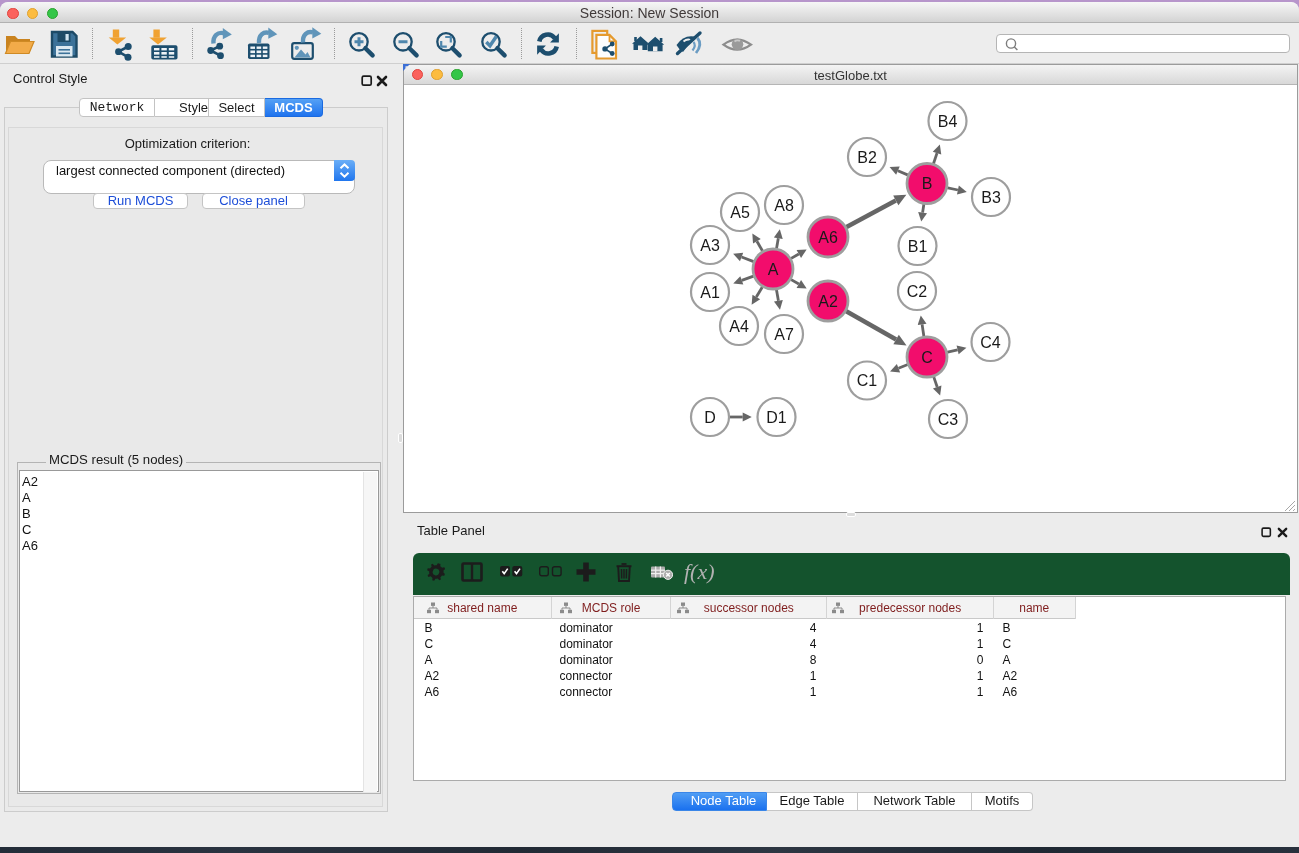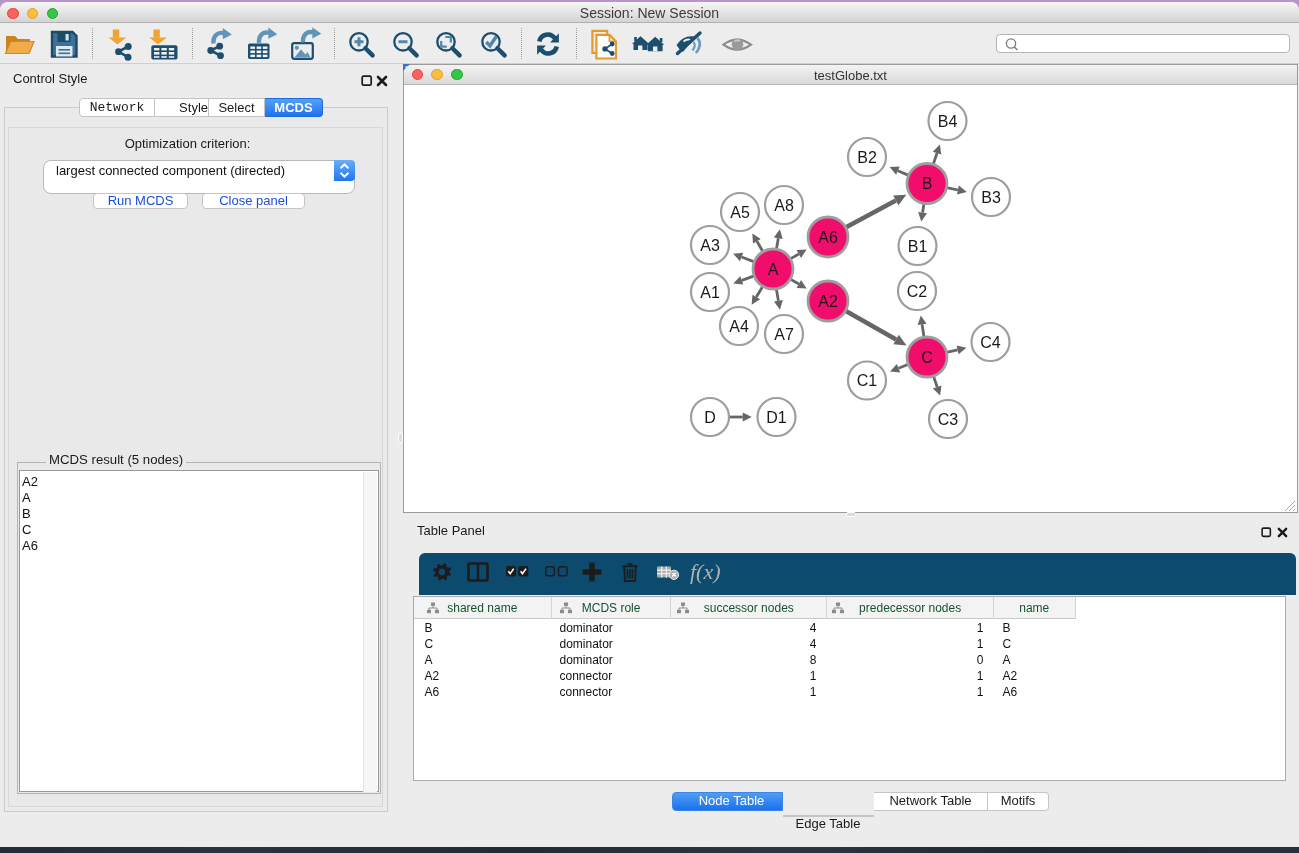--- a/index.html
+++ b/index.html
@@ -33,23 +33,23 @@
 #mcds-list { position:absolute; left:1px; top:7px; width:360px; height:322px; background:#fff; border:1px solid #999; font-size:13px; color:#111; }
 #mcds-scroll { position:absolute; right:1px; top:1px; width:14px; height:320px; background:#f6f6f6; border-left:1px solid #e4e4e4; }
 
 #netwin { position:absolute; left:403px; top:-1px; width:895px; height:449px; background:#fff; border:1.5px solid #9b9b9b; }
 #netwin-title { position:absolute; left:0; top:0; width:100%; height:20px; background:linear-gradient(#f4f4f4,#d8d8d8); border-bottom:1px solid #b5b5b5; }
 #netwin-title .tl { position:absolute; top:3.5px; width:11.5px; height:11.5px; border-radius:50%; }
 #netwin-text { position:absolute; top:2.5px; width:100%; text-align:center; font-size:13px; color:#333; }
 
 #tp { position:absolute; left:404px; top:453px; width:895px; height:297px; }
 #tp-title { position:absolute; left:13px; top:5px; font-size:13px; color:#1a1a1a; }
-#tp-toolbar { position:absolute; left:15px; top:35px; width:877px; height:42px; background:#0c4a6e; border-radius:6px 6px 0 0; }
+#tp-toolbar { position:absolute; left:9px; top:35px; width:877px; height:42px; background:#14532d; border-radius:6px 6px 0 0; }
 #tp-table { position:absolute; left:8.5px; top:78px; width:873px; height:185px; background:#fff; border:1px solid #ababab; }
-#tp-header { position:absolute; left:0; top:0; height:22px; background:#f3f3f3; border-bottom:1px solid #c9c9c9; font-size:12px; color:#14532d; }
+#tp-header { position:absolute; left:0; top:0; height:22px; background:#f3f3f3; border-bottom:1px solid #c9c9c9; font-size:12px; color:#7f1d1d; }
 .hcell { position:absolute; top:0; height:22px; border-right:1px solid #d4d4d4; }
 .hcell span { position:absolute; top:4px; width:100%; text-align:center; }
 .trow { position:absolute; font-size:12px; color:#111; height:16px; line-height:16px; }
 #tp-tabs { position:absolute; left:268px; top:274px; height:18.5px; display:flex; font-size:13px; }
 #tp-tabs .tab { background:#fff; border:1px solid #c6c6c6; border-left:none; color:#1a1a1a; text-align:center; line-height:15.5px; }
 #tp-tabs .tab.sel { background:linear-gradient(#509df4,#1a71ef); color:#fff; border-color:#3a86e8; border-radius:4px 0 0 4px; border-left:1px solid #3a86e8; }
 #tp-tabs .tab:last-child { border-radius:0 4px 4px 0; }
 
 #statusbar { position:absolute; left:0; top:813px; width:1299px; height:32px; background:#ececec; border-top:1px solid #c4c4c4; }
 #sb-left { position:absolute; left:12px; top:8px; width:24px; height:21px; background:#fafafa; border:1px solid #c2c2c2; border-radius:2px; }
@@ -495,21 +495,21 @@
         <div class="trow" style="left:303px;top:71px;width:100px;text-align:right;">1</div>
         <div class="trow" style="left:470px;top:71px;width:100px;text-align:right;">1</div>
         <div class="trow" style="left:589px;top:71px;">A2</div>
         <div class="trow" style="left:11px;top:87px;">A6</div>
         <div class="trow" style="left:146px;top:87px;">connector</div>
         <div class="trow" style="left:303px;top:87px;width:100px;text-align:right;">1</div>
         <div class="trow" style="left:470px;top:87px;width:100px;text-align:right;">1</div>
         <div class="trow" style="left:589px;top:87px;">A6</div>
       </div>
       <div id="tp-tabs">
-        <div class="tab sel" style="width:111px;padding-left:8px;">Node Table</div>
-        <div class="tab" style="width:91px;margin-top:23px;">Edge Table</div>
+        <div class="tab sel" style="width:95px;padding-left:8px;">Node Table</div>
+        <div class="tab" style="width:91px;">Edge Table</div>
         <div class="tab" style="width:114px;">Network Table</div>
         <div class="tab" style="width:61px;">Motifs</div>
       </div>
     </div>
   </div>
 </div>
 <div id="deskbot"></div>
 
 </body></html>

